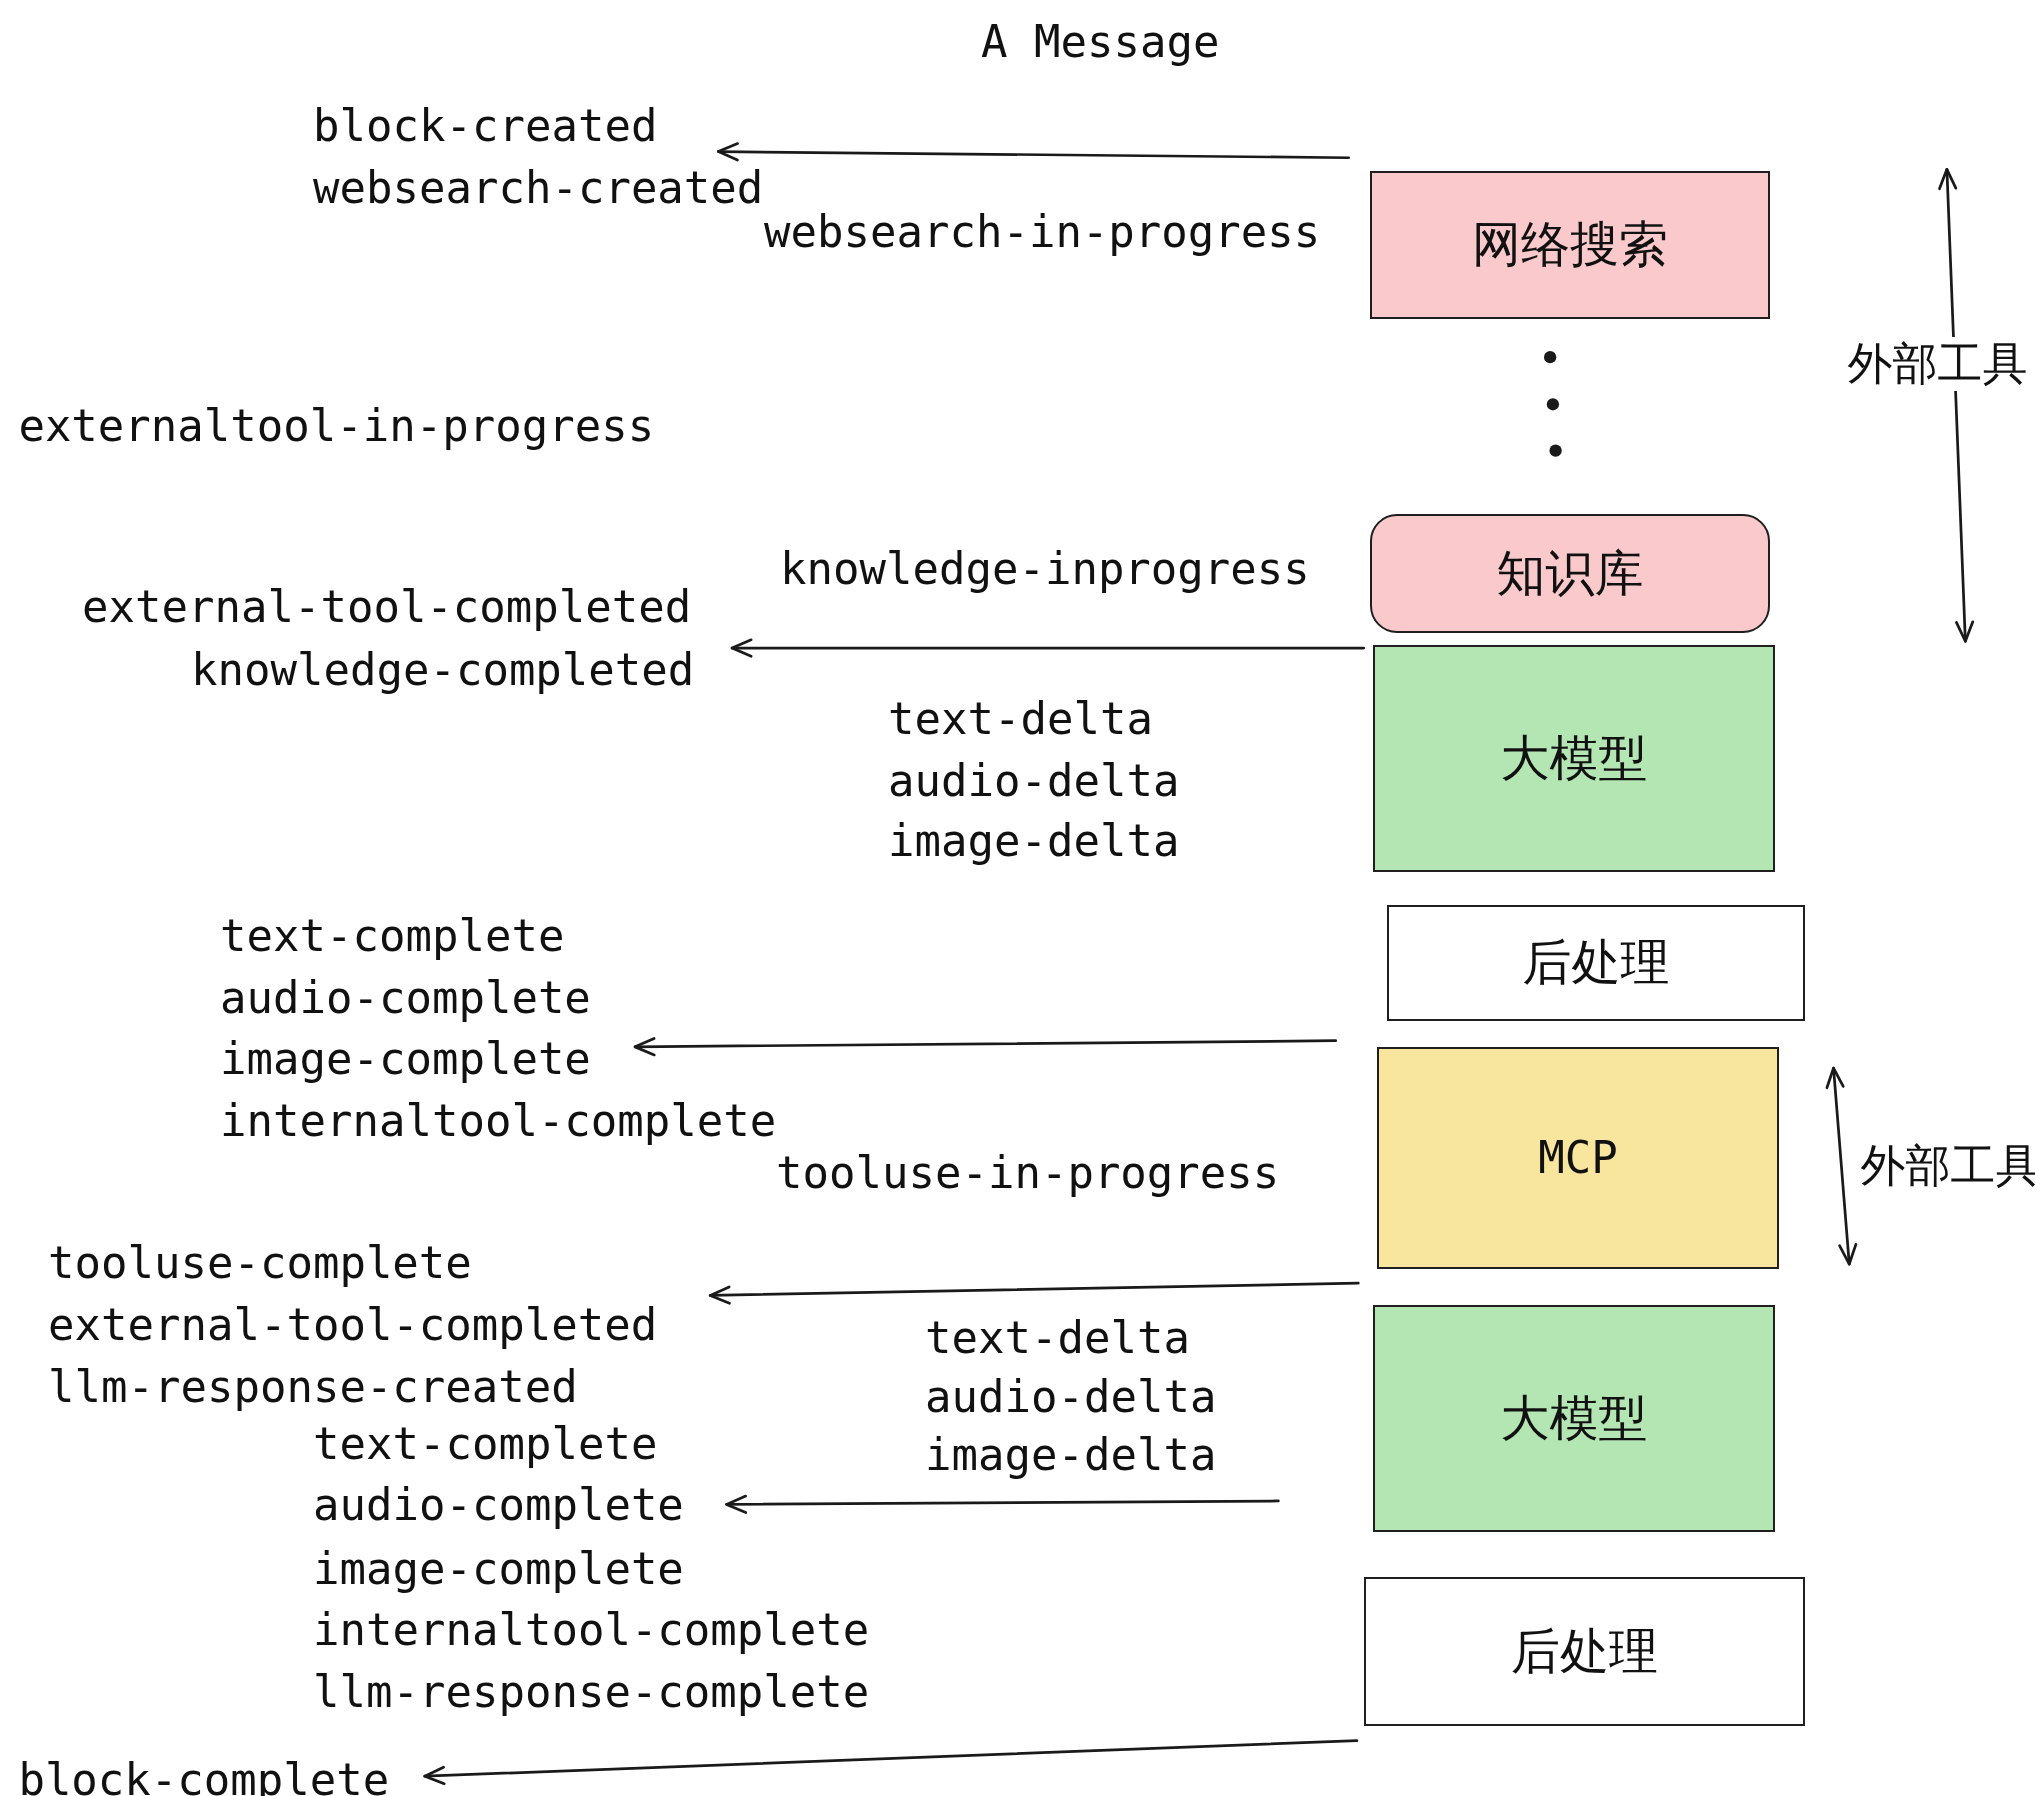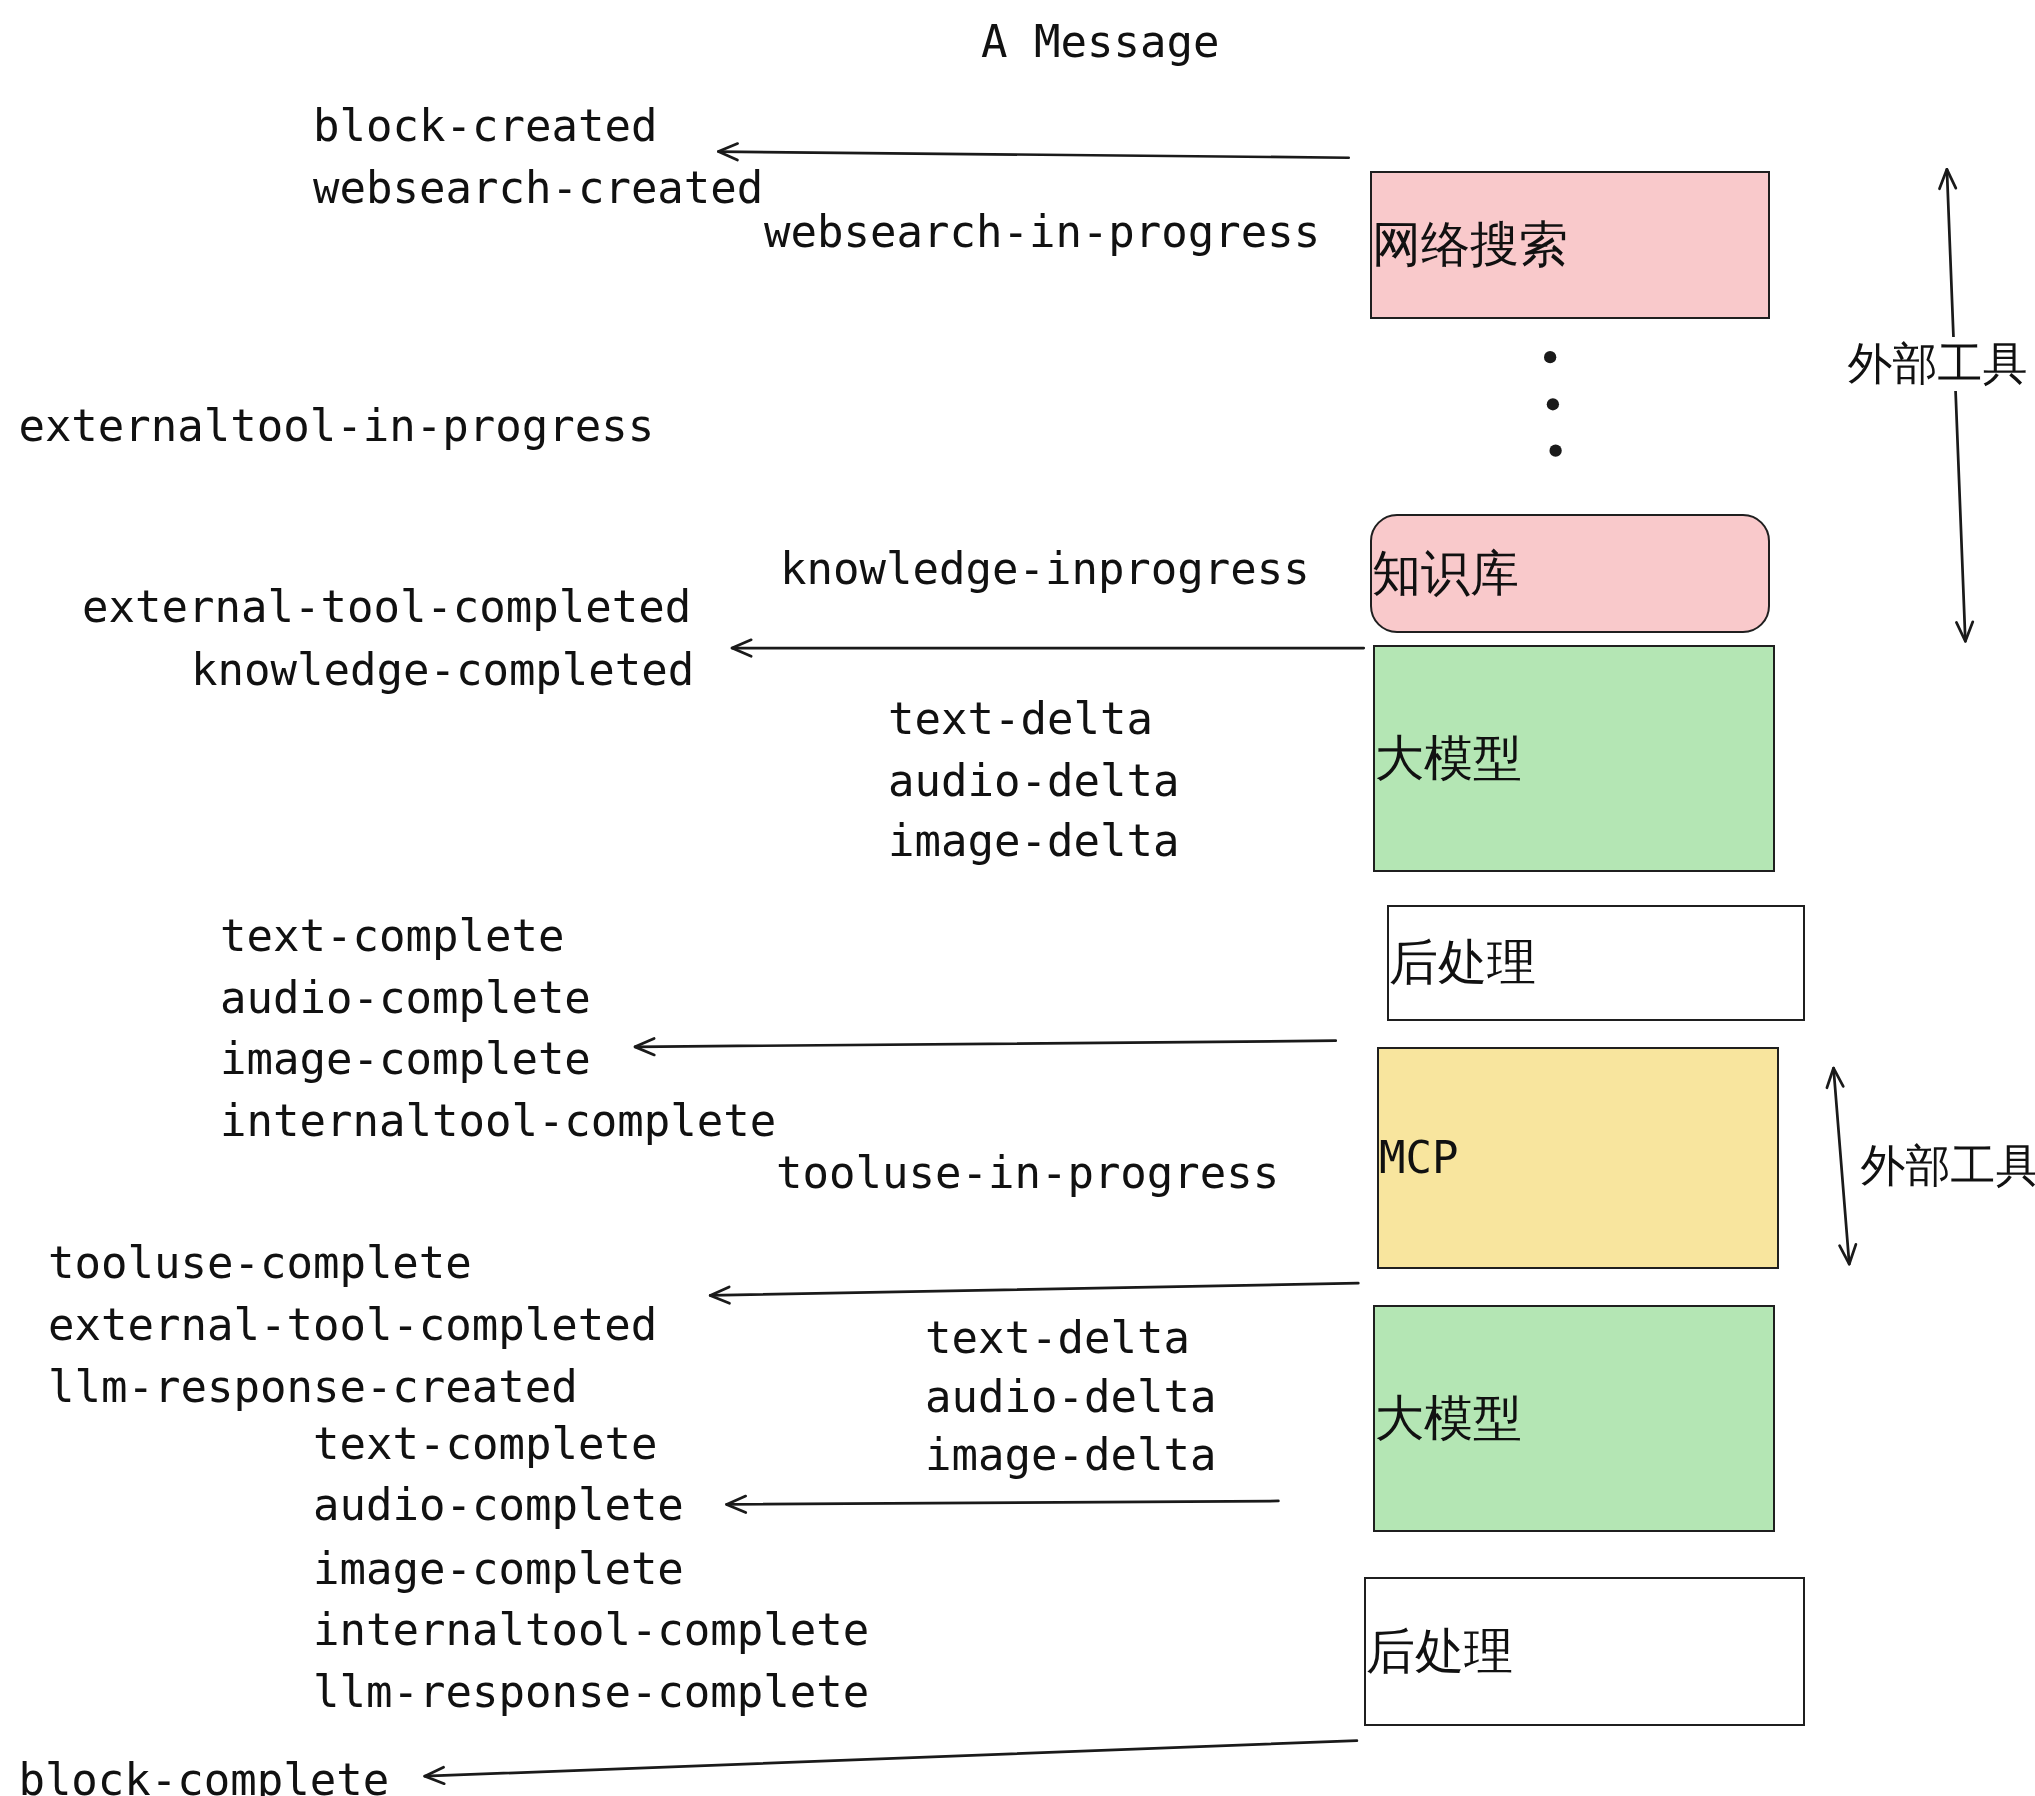--- a/index.html
+++ b/index.html
@@ -1,20 +1,20 @@
 <!DOCTYPE html>
 <html style="font-size:11px"><head>
 <meta charset="utf-8">
 <style>
   html,body{margin:0;padding:0;}
   body{width:2035px;height:1796px;background:#ffffff;}
   .canvas{position:relative;width:2035px;height:1796px;overflow:hidden;background:#ffffff;color:#111111;}
   .title{position:absolute;font:44px/1.2 "DejaVu Sans Mono",monospace;white-space:nowrap;}
   .evt{position:absolute;font:44px/1.2 "DejaVu Sans Mono",monospace;white-space:nowrap;}
-  .box{position:absolute;border:2.7px solid #1f1f1f;box-sizing:border-box;display:flex;align-items:center;justify-content:flex-start;}
+  .box{position:absolute;border:2.7px solid #1f1f1f;box-sizing:border-box;display:flex;align-items:center;justify-content:center;}
   .box .lbl{font:49px/1.1 "DejaVu Sans","Liberation Sans",sans-serif;white-space:nowrap;}
   .box .lbl-mono{font:44px/1.1 "DejaVu Sans Mono",monospace;white-space:nowrap;}
   .side-label{position:absolute;font:45px/1.2 "DejaVu Sans","Liberation Sans",sans-serif;white-space:nowrap;background:#ffffff;padding:0 5.5px;}
   svg.arrows{position:absolute;left:0;top:0;display:block;}
 </style>
 </head>
 <body>
 
 <div class="canvas">
 

